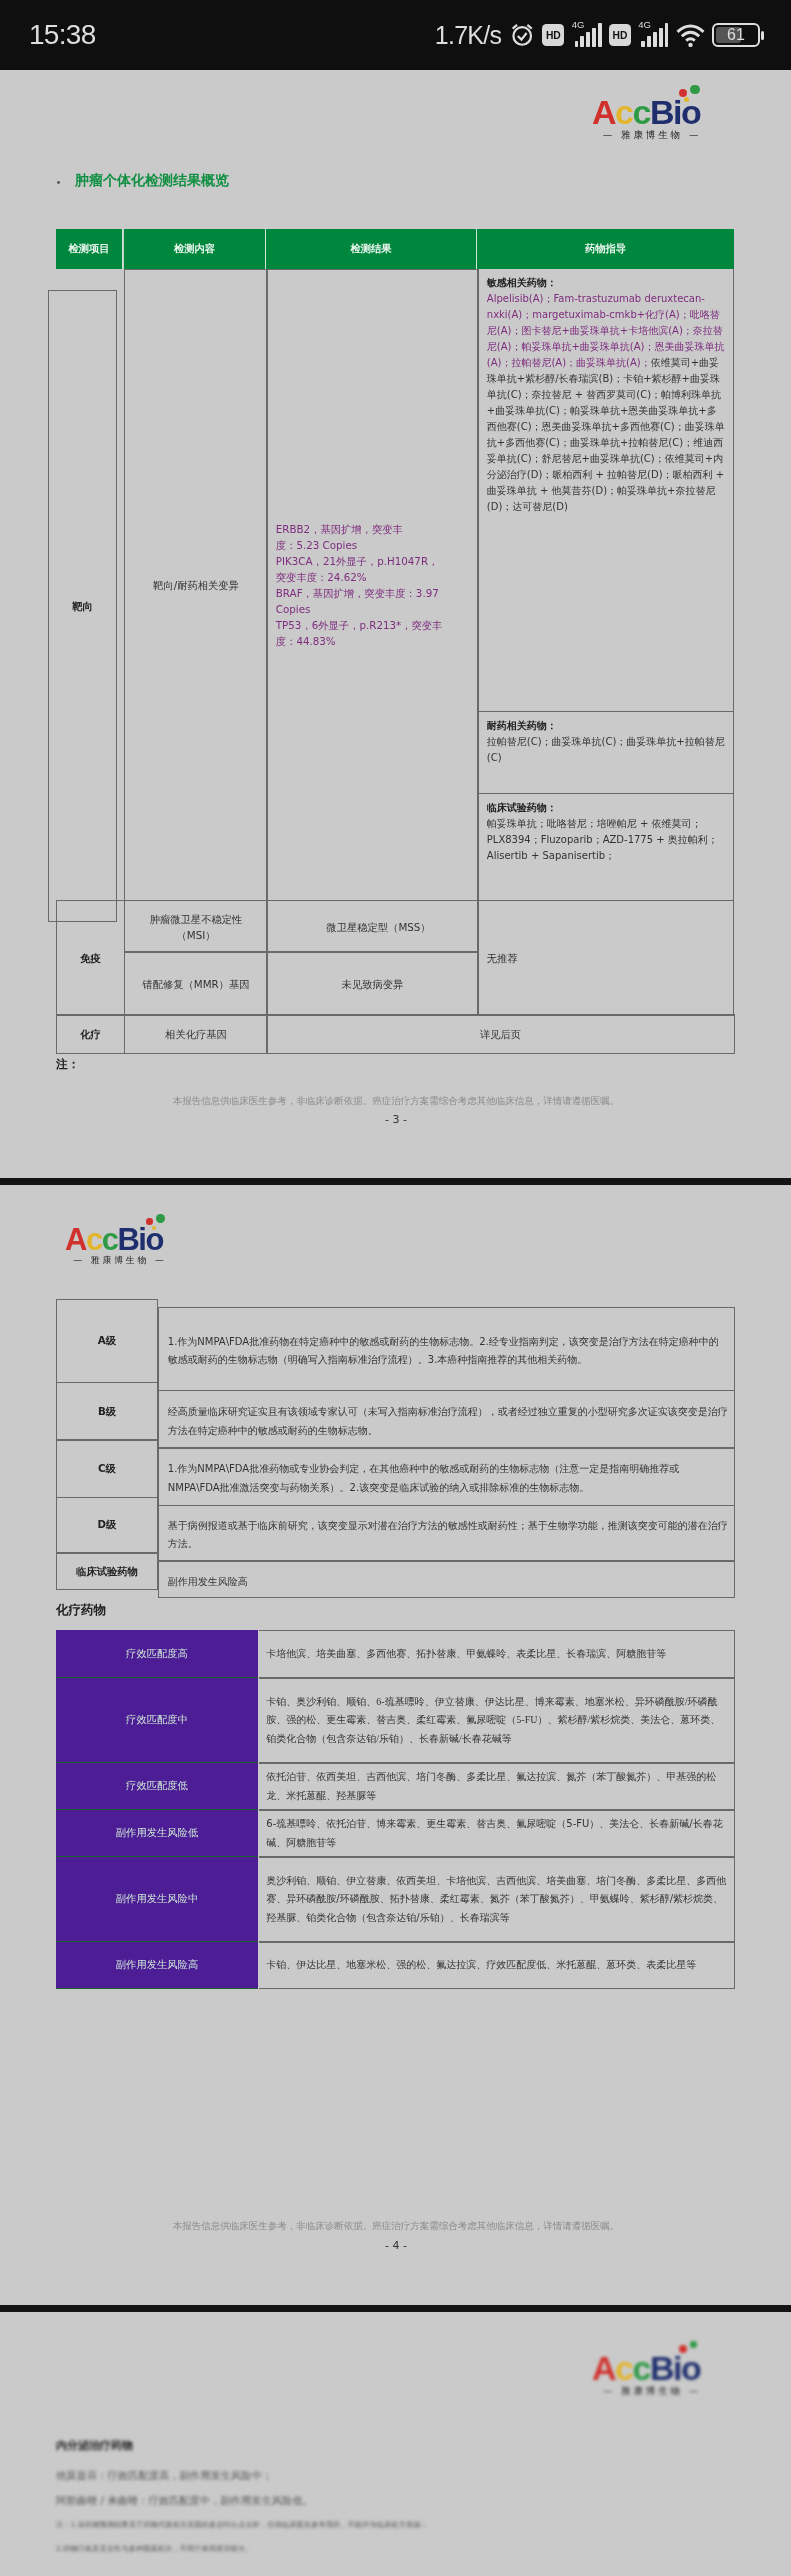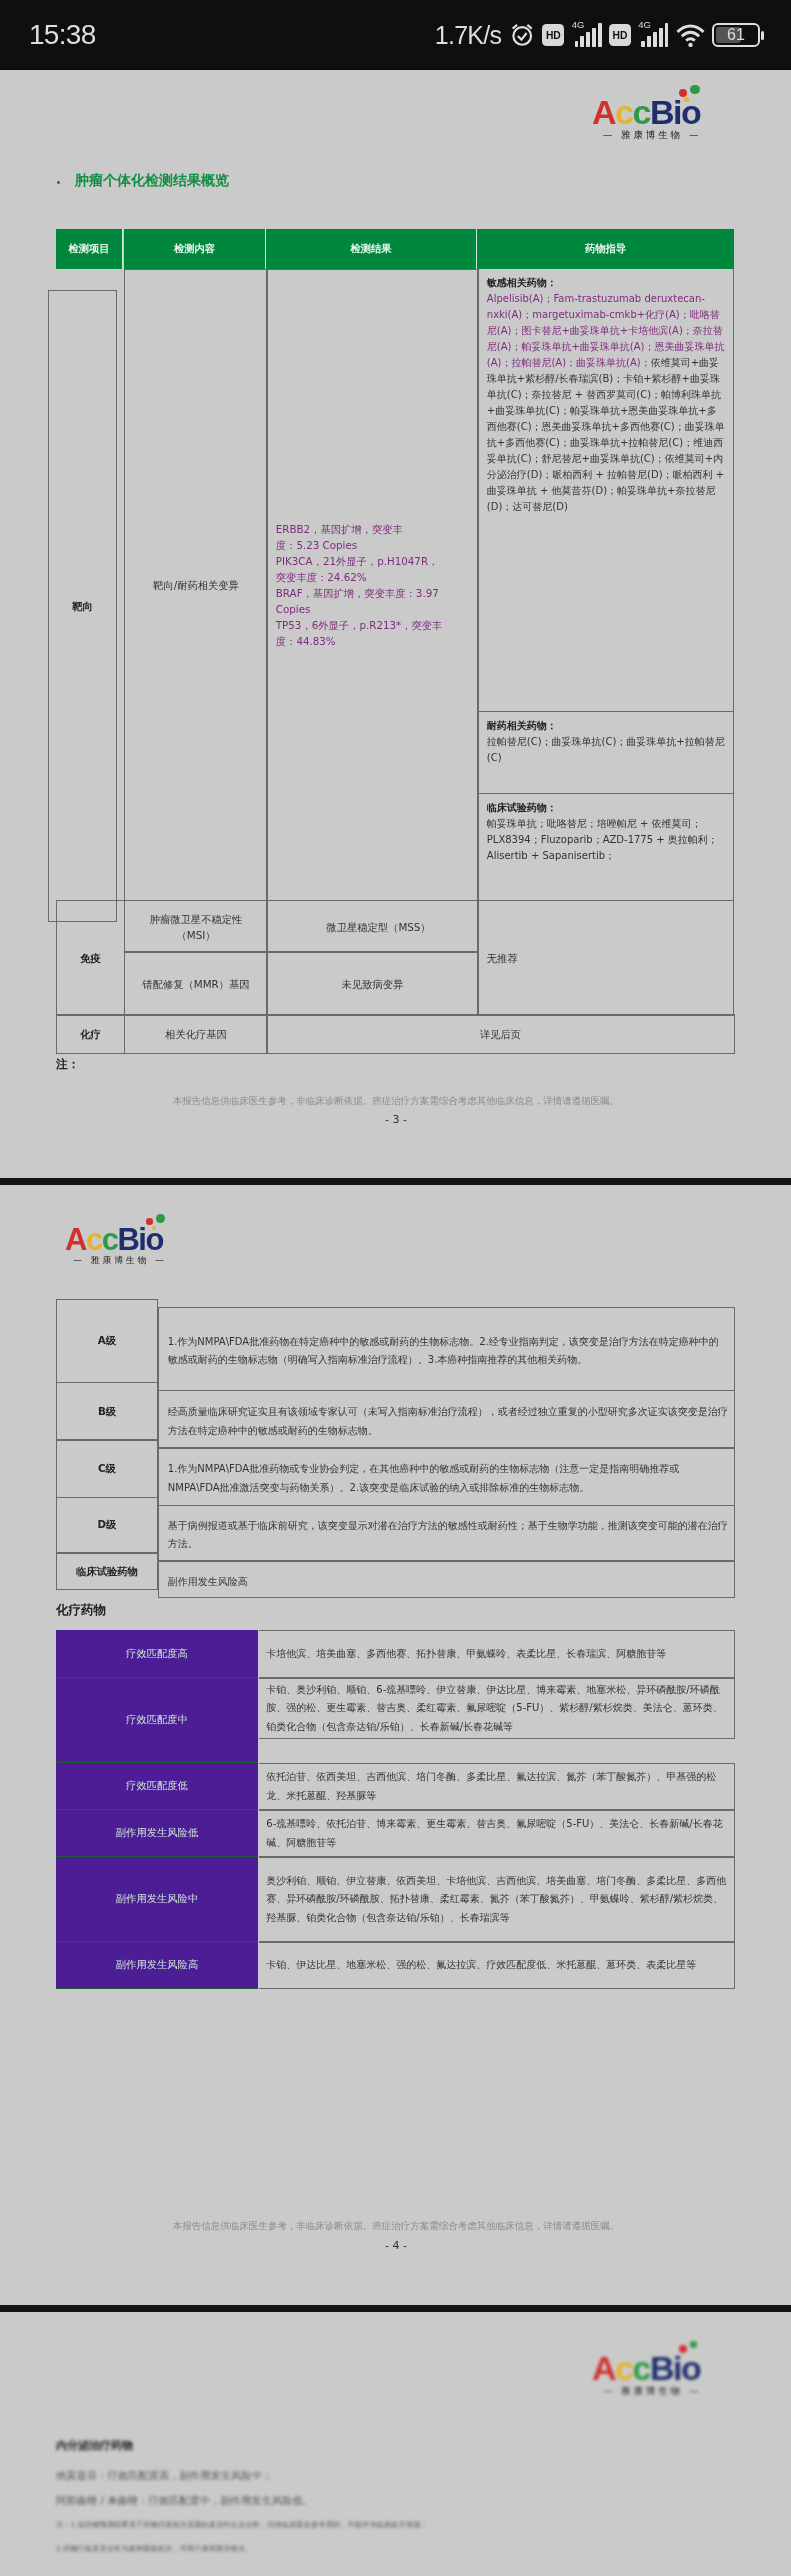--- a/index.html
+++ b/index.html
@@ -195,21 +195,21 @@
     <div class="gtable-l" style="left:56px; top:368px; width:102px; height:37px;">临床试验药物</div>
     <div class="gtable-r" style="left:158px; top:368px; width:577px; height:37px;">副作用发生风险高</div>
   </div>
 
   <div class="subtitle" style="left:56px; top:417px;">化疗药物</div>
 
   <div>
     <div class="ctable-l" style="left:56px; top:445px; width:202px; height:48px;">疗效匹配度高</div>
     <div class="ctable-r" style="left:259px; top:445px; width:476px; height:48px;">卡培他滨、培美曲塞、多西他赛、拓扑替康、甲氨蝶呤、表柔比星、长春瑞滨、阿糖胞苷等</div>
     <div class="ctable-l" style="left:56px; top:493px; width:202px; height:85px;">疗效匹配度中</div>
-    <div class="ctable-r" style="left:259px; top:493px; width:476px; height:61px;">卡铂、奥沙利铂、顺铂、6-巯基嘌呤、伊立替康、伊达比星、博来霉素、地塞米松、异环磷酰胺/环磷酰胺、强的松、更生霉素、替吉奥、柔红霉素、氟尿嘧啶（5-FU）、紫杉醇/紫杉烷类、美法仑、蒽环类、铂类化合物（包含奈达铂/乐铂）、长春新碱/长春花碱等</div>
+    <div class="ctable-r" style="left:259px; top:493px; width:476px; height:85px;font-family:Liberation Serif, serif;">卡铂、奥沙利铂、顺铂、6-巯基嘌呤、伊立替康、伊达比星、博来霉素、地塞米松、异环磷酰胺/环磷酰胺、强的松、更生霉素、替吉奥、柔红霉素、氟尿嘧啶（5-FU）、紫杉醇/紫杉烷类、美法仑、蒽环类、铂类化合物（包含奈达铂/乐铂）、长春新碱/长春花碱等</div>
     <div class="ctable-l" style="left:56px; top:578px; width:202px; height:47px;">疗效匹配度低</div>
     <div class="ctable-r" style="left:259px; top:578px; width:476px; height:47px;">依托泊苷、依西美坦、吉西他滨、培门冬酶、多柔比星、氟达拉滨、氮芥（苯丁酸氮芥）、甲基强的松龙、米托蒽醌、羟基脲等</div>
     <div class="ctable-l" style="left:56px; top:625px; width:202px; height:47px;">副作用发生风险低</div>
     <div class="ctable-r" style="left:259px; top:625px; width:476px; height:47px;">6-巯基嘌呤、依托泊苷、博来霉素、更生霉素、替吉奥、氟尿嘧啶（5-FU）、美法仑、长春新碱/长春花碱、阿糖胞苷等</div>
     <div class="ctable-l" style="left:56px; top:672px; width:202px; height:85px;">副作用发生风险中</div>
     <div class="ctable-r" style="left:259px; top:672px; width:476px; height:85px;">奥沙利铂、顺铂、伊立替康、依西美坦、卡培他滨、吉西他滨、培美曲塞、培门冬酶、多柔比星、多西他赛、异环磷酰胺/环磷酰胺、拓扑替康、柔红霉素、氮芥（苯丁酸氮芥）、甲氨蝶呤、紫杉醇/紫杉烷类、羟基脲、铂类化合物（包含奈达铂/乐铂）、长春瑞滨等</div>
     <div class="ctable-l" style="left:56px; top:757px; width:202px; height:47px;">副作用发生风险高</div>
     <div class="ctable-r" style="left:259px; top:757px; width:476px; height:47px;">卡铂、伊达比星、地塞米松、强的松、氟达拉滨、疗效匹配度低、米托蒽醌、蒽环类、表柔比星等</div>
   </div>
 

